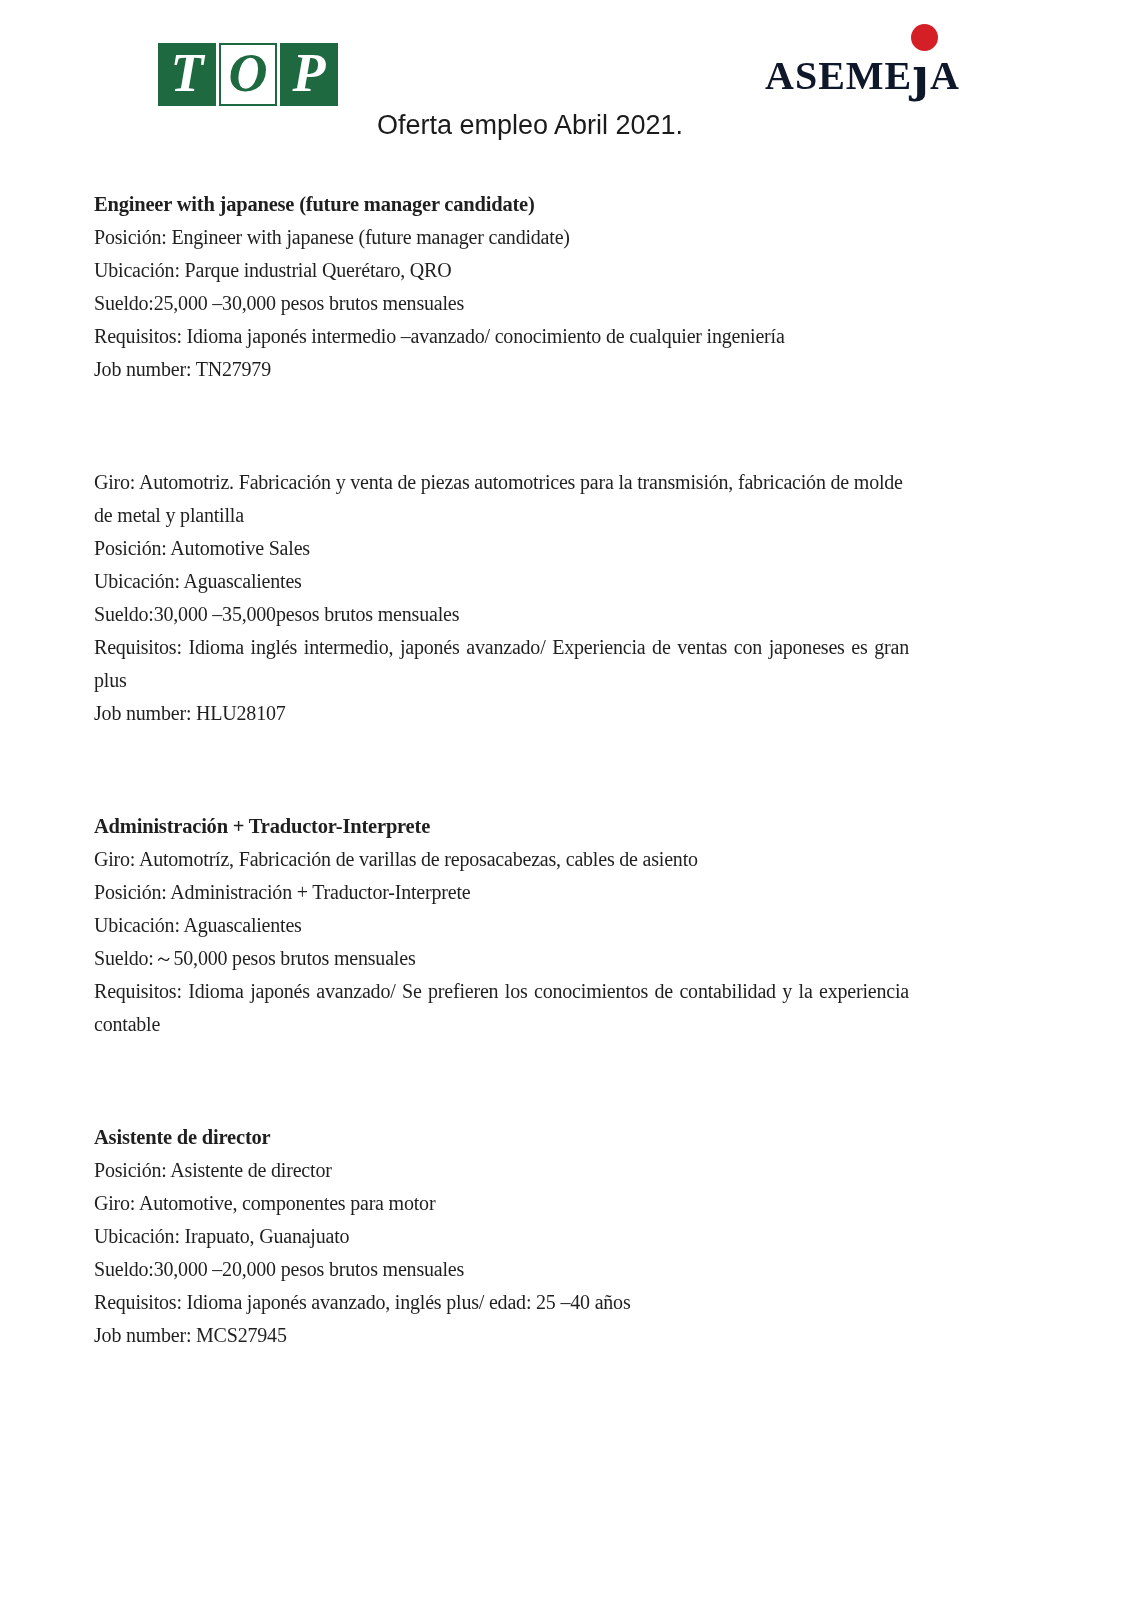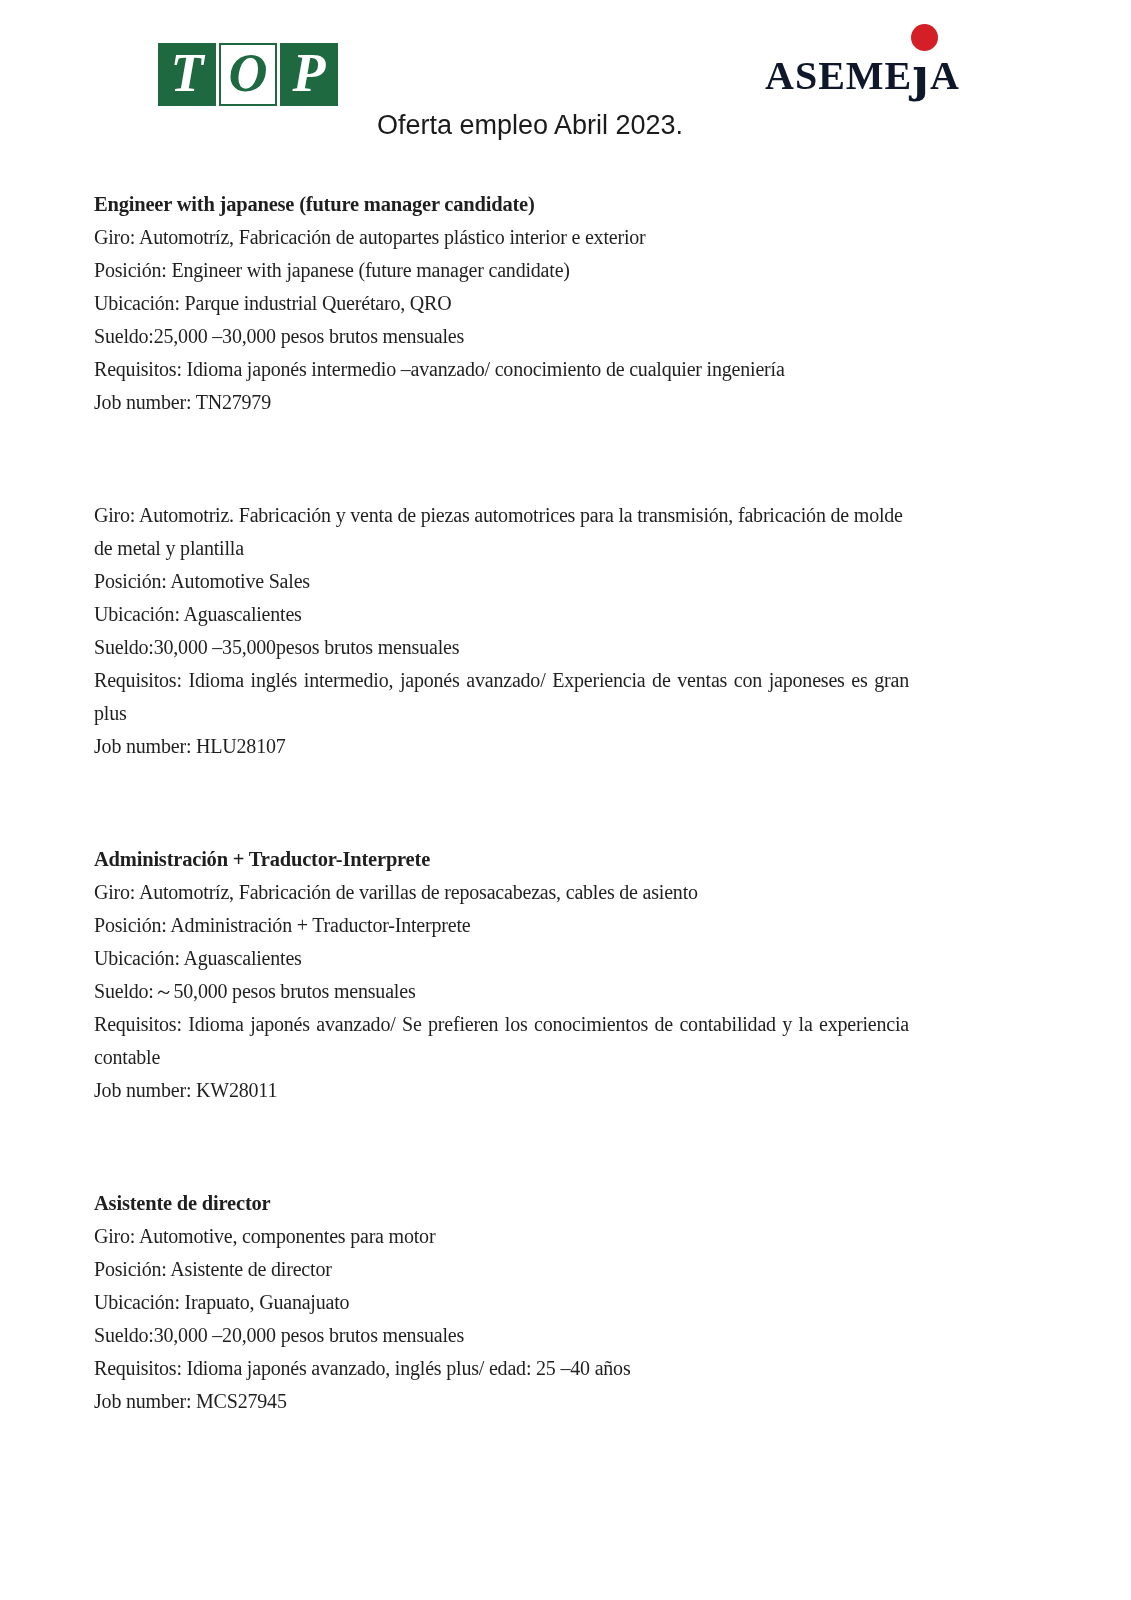--- a/index.html
+++ b/index.html
@@ -83,28 +83,27 @@
   <div class="top-logo">
     <div class="top-box top-box-filled">T</div>
     <div class="top-box top-box-outline">O</div>
     <div class="top-box top-box-filled">P</div>
   </div>
 
   <div class="asemeja">
     <span>ASEME</span><span class="jwrap"><span class="red-dot"></span><span class="jglyph">ȷ</span></span><span>A</span>
   </div>
 
-  <h1 class="doc-title">Oferta empleo Abril 2023.</h1>
+  <h1 class="doc-title">Oferta empleo Abril 2021.</h1>
 </div>
 
 <div class="content">
 
   <section class="job">
     <h2>Engineer with japanese (future manager candidate)</h2>
-    <p>Giro: Automotríz, Fabricación de autopartes plástico interior e exterior</p>
     <p>Posición: Engineer with japanese (future manager candidate)</p>
     <p>Ubicación: Parque industrial Querétaro, QRO</p>
     <p>Sueldo:25,000 –30,000 pesos brutos mensuales</p>
     <p class="req">Requisitos: Idioma japonés intermedio –avanzado/ conocimiento de cualquier ingeniería</p>
     <p>Job number: TN27979</p>
   </section>
 
   <section class="job">
     <p>Giro: Automotriz. Fabricación y venta de piezas automotrices para la transmisión, fabricación de molde de metal y plantilla</p>
     <p>Posición: Automotive Sales</p>
@@ -114,26 +113,25 @@
     <p>Job number: HLU28107</p>
   </section>
 
   <section class="job">
     <h2>Administración + Traductor-Interprete</h2>
     <p>Giro: Automotríz, Fabricación de varillas de reposacabezas, cables de asiento</p>
     <p>Posición: Administración + Traductor-Interprete</p>
     <p>Ubicación: Aguascalientes</p>
     <p>Sueldo:～50,000 pesos brutos mensuales</p>
     <p class="req">Requisitos: Idioma japonés avanzado/ Se prefieren los conocimientos de contabilidad y la experiencia contable</p>
-    <p>Job number: KW28011</p>
   </section>
 
   <section class="job">
     <h2>Asistente de director</h2>
+    <p>Posición: Asistente de director</p>
     <p>Giro: Automotive, componentes para motor</p>
-    <p>Posición: Asistente de director</p>
     <p>Ubicación: Irapuato, Guanajuato</p>
     <p>Sueldo:30,000 –20,000 pesos brutos mensuales</p>
     <p class="req">Requisitos: Idioma japonés avanzado, inglés plus/ edad: 25 –40 años</p>
     <p>Job number: MCS27945</p>
   </section>
 
 </div>
 
 </body></html>

